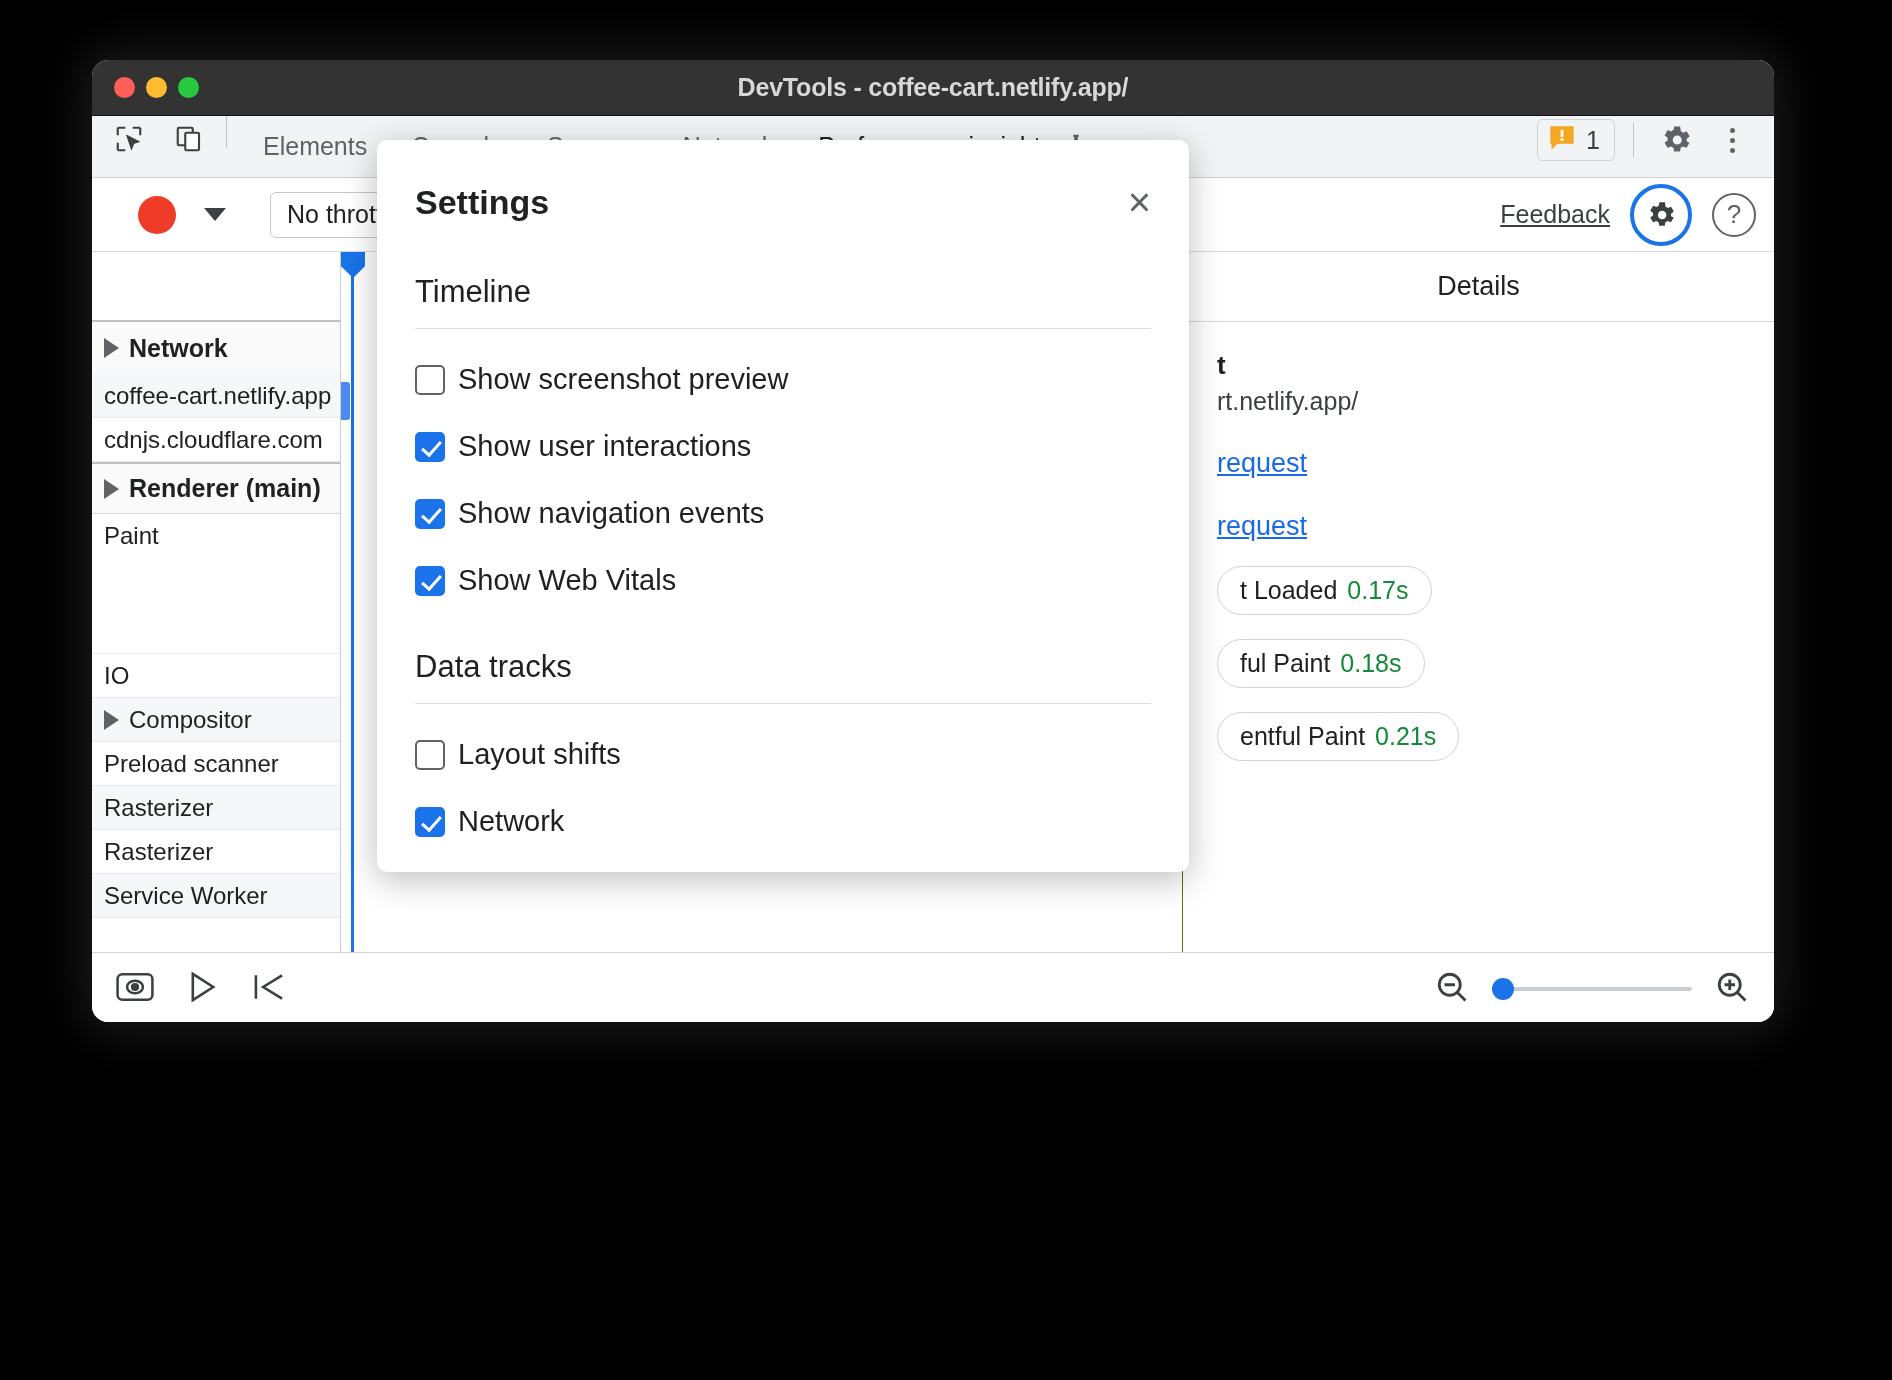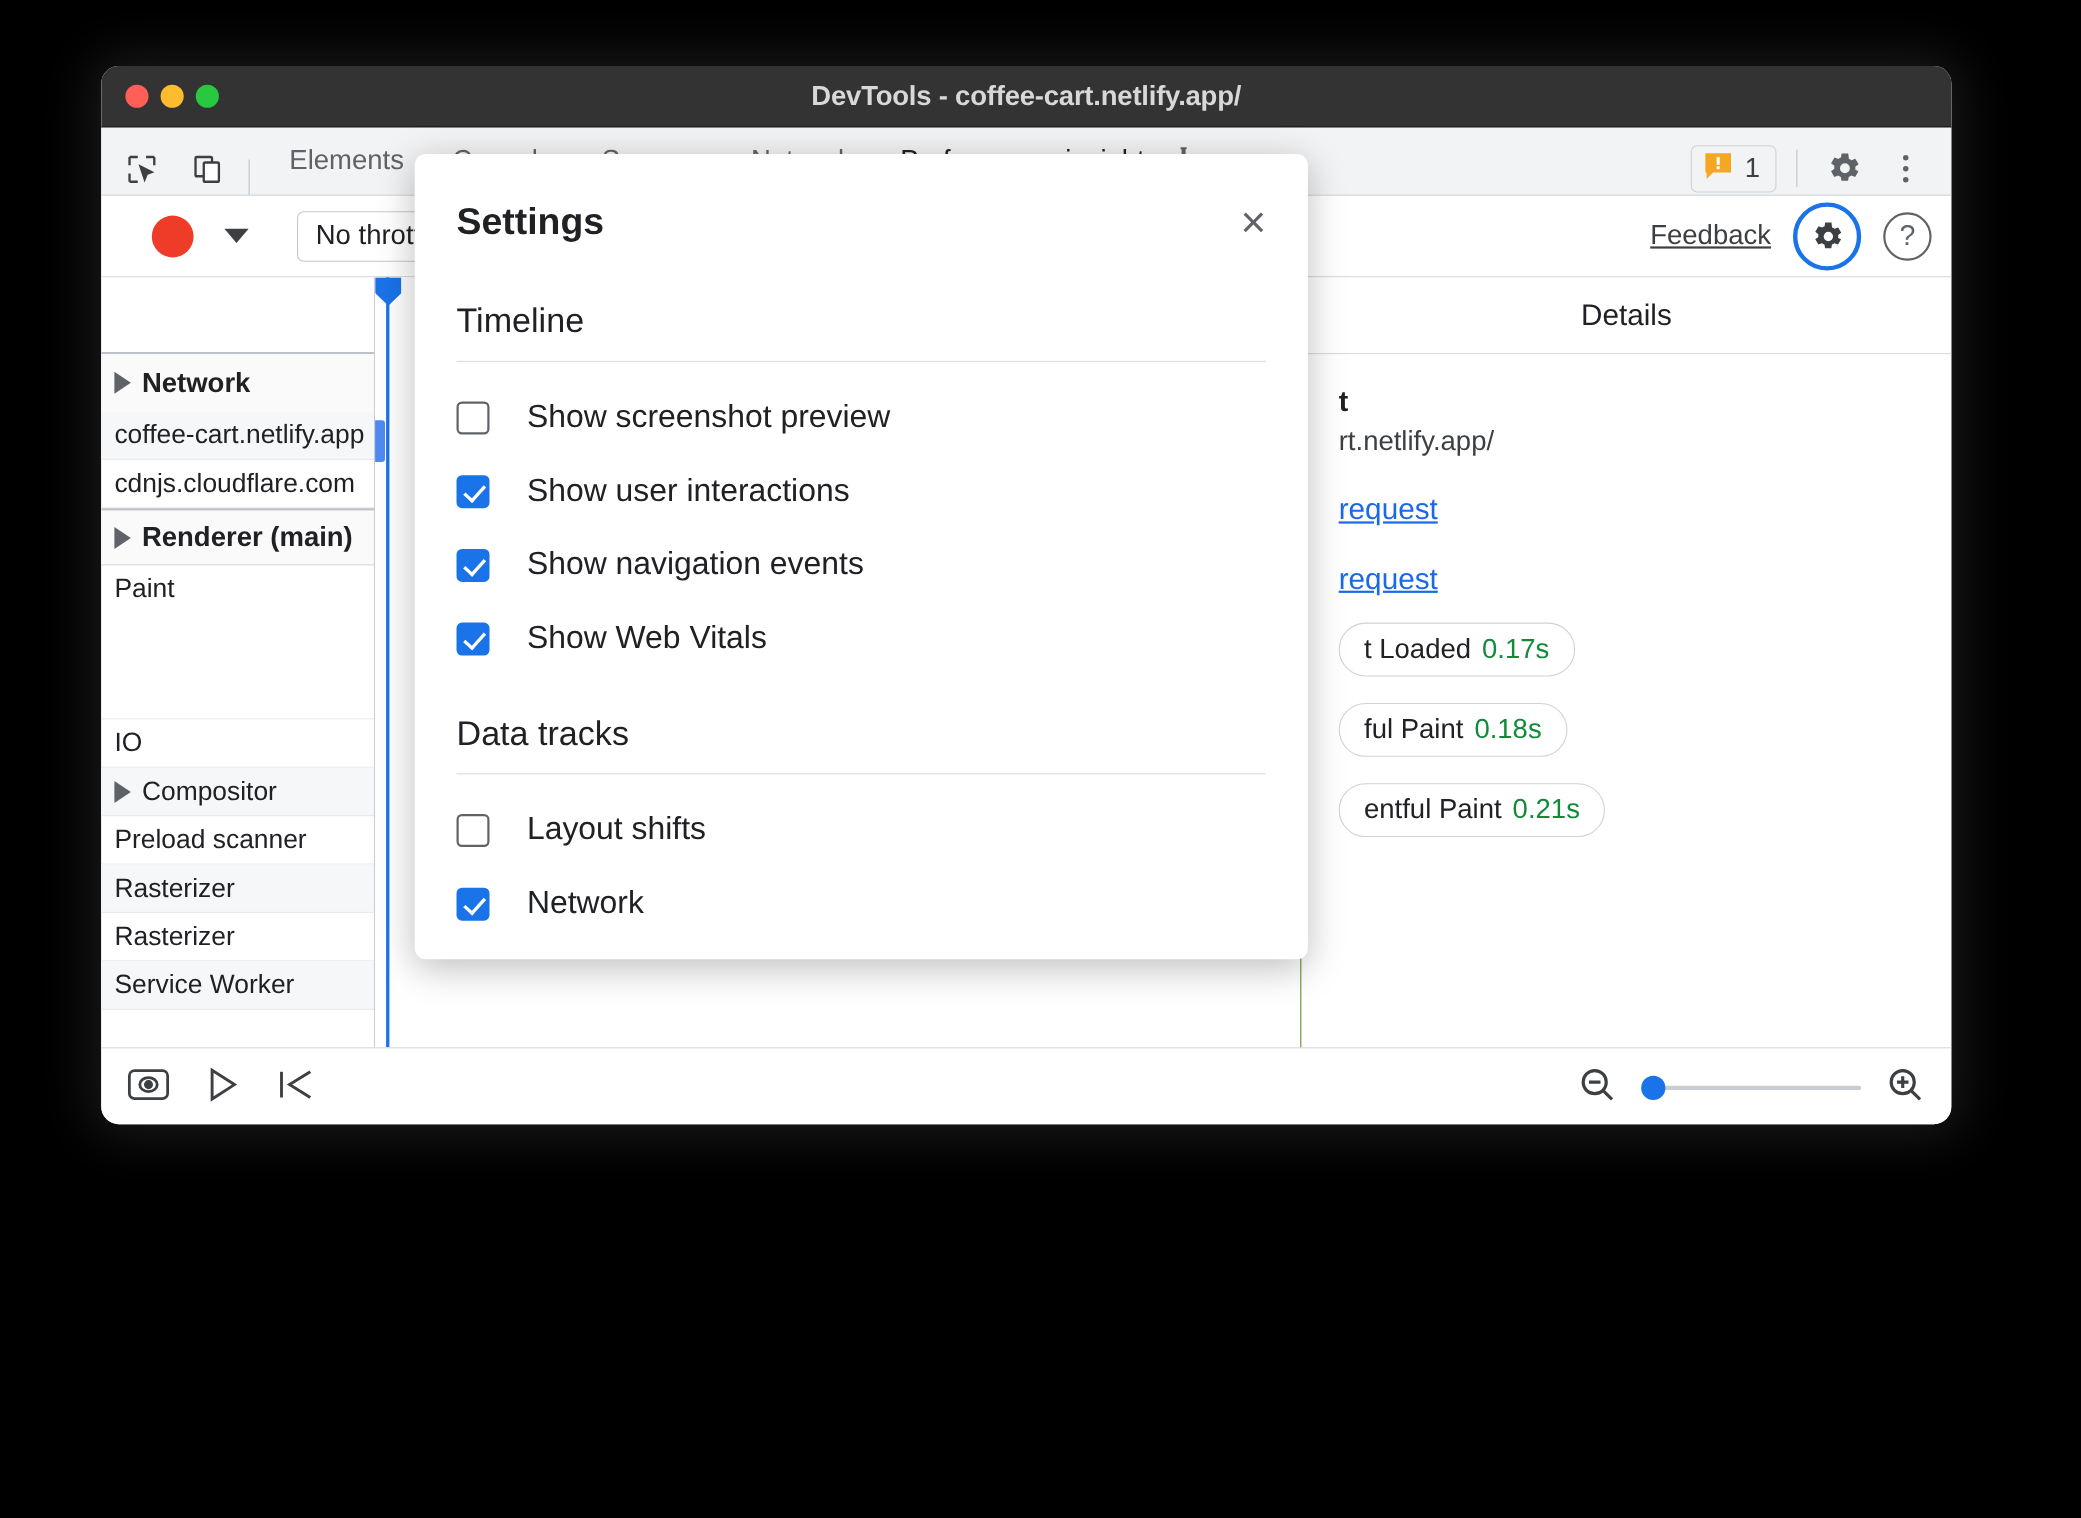--- a/index.html
+++ b/index.html
@@ -32,21 +32,21 @@
   .light.green { background: #28c840; }
   .win-title {
     position: absolute; left: 0; right: 0; text-align: center;
     font-size: 25px; font-weight: bold; color: #d8d8d8;
     letter-spacing: -0.2px;
   }
 
   
   .tabbar {
     height: 62px; background: #f1f3f4;
-    display: flex; align-items: flex-end;
+    display: flex; align-items: flex-start;
     border-bottom: 1px solid #cdd1d4;
     position: relative;
   }
   .tb-icon {
     width: 46px; height: 46px; margin-left: 14px;
     display: flex; align-items: center; justify-content: center;
   }
   .tb-sep { width: 1px; height: 32px; background: #c0c4c7; margin: 0 14px; }
   .tabs { display: flex; align-items: center; height: 100%; }
   .tab {
@@ -196,21 +196,21 @@
   .modal-close {
     margin-left: auto; font-size: 40px; color: #5f6368;
     line-height: 1; font-weight: 300;
   }
   .sec { padding: 0 38px; }
   .sec-title {
     font-size: 31px; color: #202124; margin-top: 52px;
     padding-bottom: 18px; border-bottom: 1px solid #dadce0;
   }
   .opt {
-    display: flex; align-items: center; gap: 34px;
+    display: flex; align-items: center; gap: 13px;
     margin-top: 34px;
   }
   .cb {
     width: 30px; height: 30px; border-radius: 5px; flex: none;
     border: 2.5px solid #5f6368; background: #fff;
     position: relative;
   }
   .cb.on { background: #1a73e8; border-color: #1a73e8; }
   .cb.on::after {
     content: ""; position: absolute; left: 9px; top: 3px;

